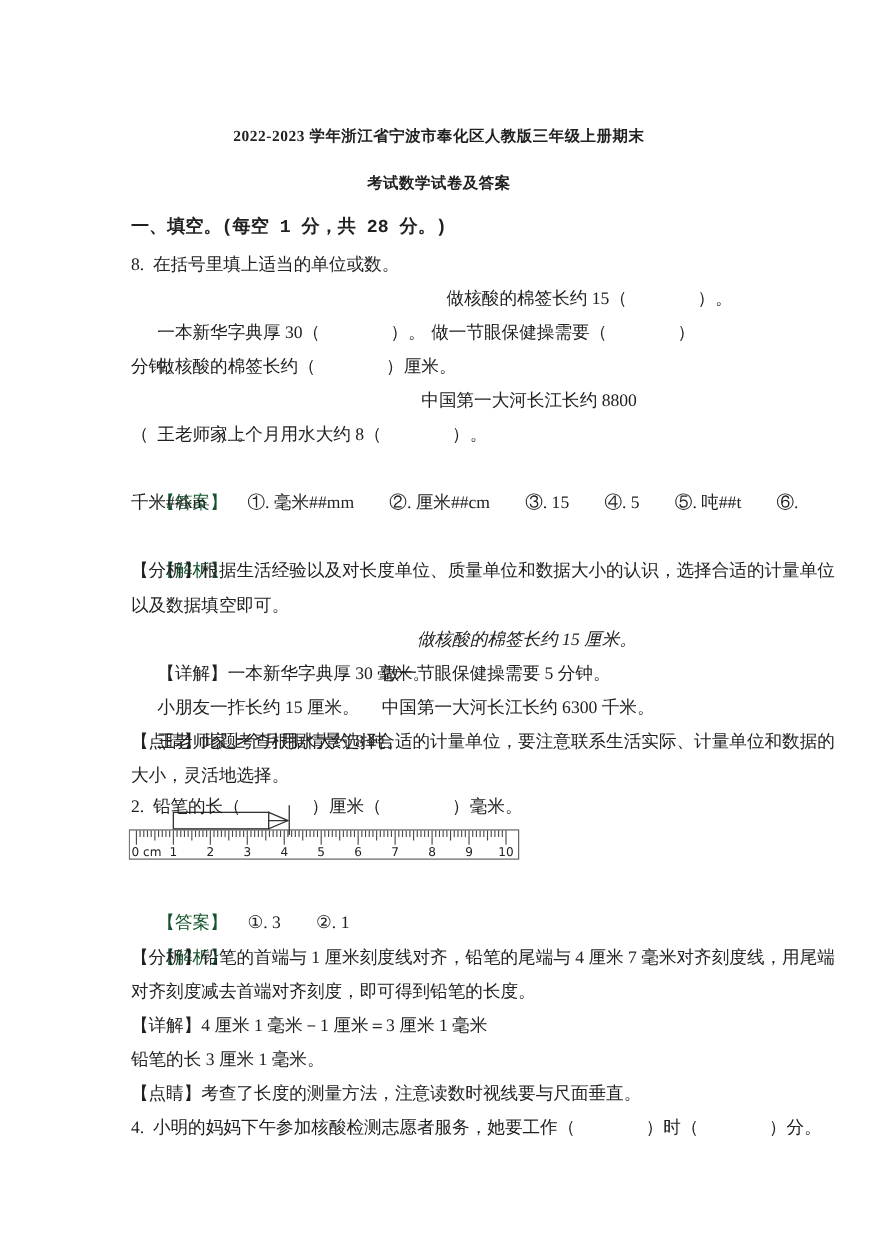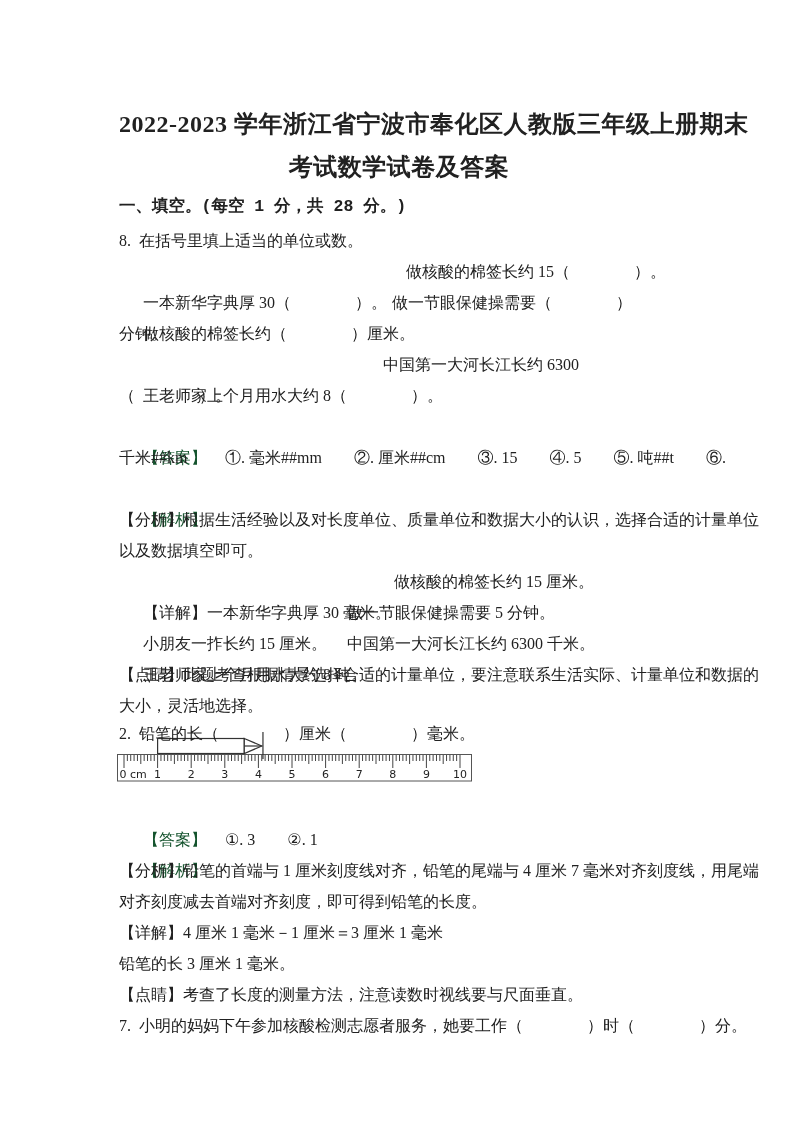--- a/index.html
+++ b/index.html
@@ -3,34 +3,34 @@
 <meta charset="utf-8">
 <style>
   html,body { margin:0; padding:0; background:#ffffff; }
   .page {
     position:relative; width:793px; height:1122px; background:#ffffff;
     color:#212121; font-family:"Liberation Serif","DejaVu Serif",serif;
     overflow:hidden;
   }
   .content { position:absolute; left:119px; top:103px; width:560px; }
   .title-line {
-    font-size:24px; font-weight:bold; text-align:center;
+    font-size:14px; font-weight:bold; text-align:center;
     height:43px; line-height:43px; white-space:pre; letter-spacing:0.5px;
   }
   .sec-heading {
     font-size:16.5px; font-weight:bold; height:36px; line-height:36px; white-space:pre;font-family:Liberation Mono, monospace;
   }
   .line {
     position:relative; font-size:16px; height:31px; line-height:31px;
     white-space:pre; width:560px;
   }
   .line.stem2 { height:26px; line-height:26px; }
   .col2 { position:absolute; top:0; white-space:pre; }
   .r287 { left:287px; } .r273 { left:273px;text-align:center; } .r264 { left:264px; }
-  .r272 { left:275px; } .r228 { left:228px; }
+  .r272 { left:260px;font-style:italic; } .r228 { left:228px; }
   .teal { color:#14532d;text-align:right; }
   .ans-text { margin-left:18px; }
   .ruler-wrap { margin-top:-18px; margin-left:-2px; height:64px; }
   .ruler-frame { fill:#ffffff; stroke:#555555; stroke-width:1; }
   .tick { stroke:#444444; stroke-width:1; }
   .num { font-size:11px; fill:#222222; font-family:"DejaVu Sans","Liberation Sans",sans-serif; }
   .pencil-part { fill:#ffffff; stroke:#333333; stroke-width:1.2; }
   .pencil-line { stroke:#333333; stroke-width:1.2; }
 </style>
 </head>
@@ -49,21 +49,21 @@
       <span>一本新华字典厚 30（　　　　）。</span>
       <span class="col2 r287">做核酸的棉签长约 15（　　　　）。</span>
     </div>
     <div class="line">
       <span>做核酸的棉签长约（　　　　）厘米。</span>
       <span class="col2 r273">做一节眼保健操需要（　　　　）</span>
     </div>
     <div class="line">分钟。</div>
     <div class="line">
       <span>王老师家上个月用水大约 8（　　　　）。</span>
-      <span class="col2 r264">中国第一大河长江长约 6300</span>
+      <span class="col2 r264">中国第一大河长江长约 8800</span>
     </div>
     <div class="line">（　　　　）。</div>
     <div class="line">
       <span class="teal">【答案】</span><span class="ans-text">①. 毫米##mm　　②. 厘米##cm　　③. 15　　④. 5　　⑤. 吨##t　　⑥.</span>
     </div>
     <div class="line">千米##km</div>
     <div class="line">
       <span class="teal">【解析】</span>
     </div>
     <div class="line">【分析】根据生活经验以及对长度单位、质量单位和数据大小的认识，选择合适的计量单位</div>
@@ -214,16 +214,16 @@
     </div>
     <div class="line">
       <span class="teal">【解析】</span>
     </div>
     <div class="line">【分析】铅笔的首端与 1 厘米刻度线对齐，铅笔的尾端与 4 厘米 7 毫米对齐刻度线，用尾端</div>
     <div class="line">对齐刻度减去首端对齐刻度，即可得到铅笔的长度。</div>
     <div class="line">【详解】4 厘米 1 毫米－1 厘米＝3 厘米 1 毫米</div>
     <div class="line">铅笔的长 3 厘米 1 毫米。</div>
     <div class="line">【点睛】考查了长度的测量方法，注意读数时视线要与尺面垂直。</div>
 
-    <div class="line">7.  小明的妈妈下午参加核酸检测志愿者服务，她要工作（　　　　）时（　　　　）分。</div>
+    <div class="line">4.  小明的妈妈下午参加核酸检测志愿者服务，她要工作（　　　　）时（　　　　）分。</div>
 
   </div>
 </div>
 
 </body></html>

